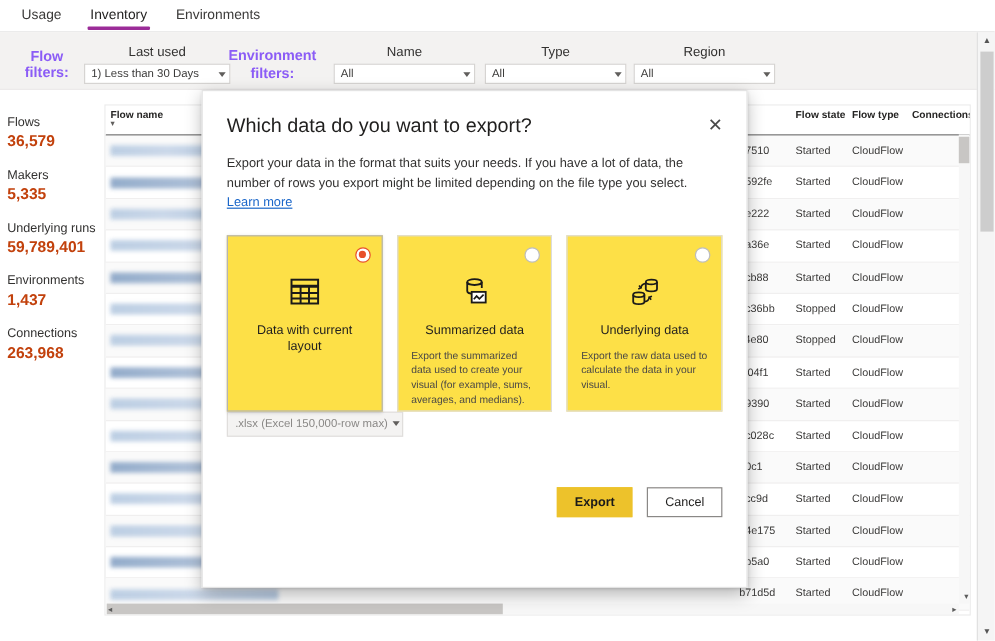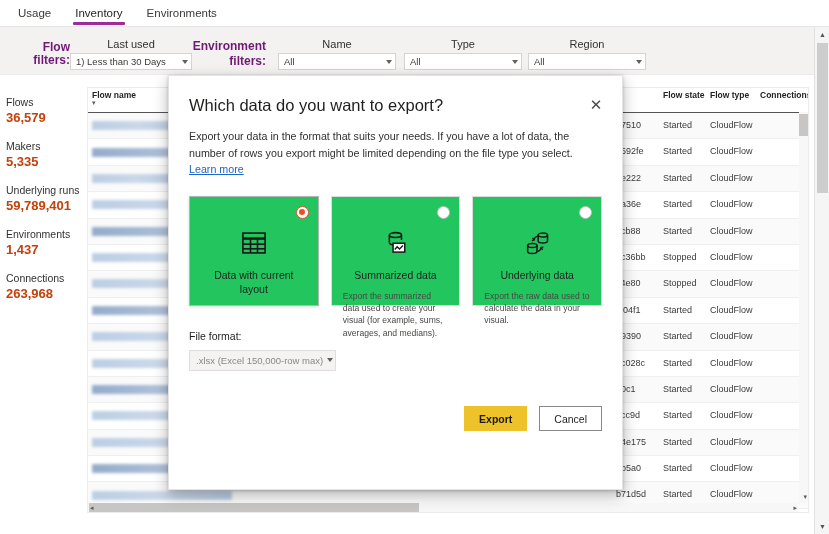--- a/index.html
+++ b/index.html
@@ -28,22 +28,22 @@
     height:2.5px; background:#9b2c98; border-radius:1px;
   }
 
   
   .filterbar {
     position:absolute; left:0; top:27px; width:829px; height:48px;
     background:#f3f2f1; box-sizing:border-box;
     border-bottom:1px solid #eceaea;
   }
   .flabel {
-    position:absolute; font-size:12px; font-weight:bold; color:#701a75; line-height:13px;
-    text-align:right;
+    position:absolute; font-size:12px; font-weight:bold; color:#8b5cf6; line-height:13px;
+    text-align:center;
   }
   .fgroup { position:absolute; }
   .fcaption { font-size:11px; color:#323130; line-height:12px; margin-bottom:3px;text-align:center; }
   .fselect {
     width:118px; height:17px; background:#fff; border:1px solid #d6d4d2;
     display:flex; align-items:center; justify-content:space-between;
     padding:0 4px 0 5px; box-sizing:border-box;
     font-size:9.5px; color:#3b3a39;
   }
   .fselect.wide { width:122px; }
@@ -129,22 +129,22 @@
     font-size:15px; color:#4a4a4a; cursor:pointer; line-height:1;
   }
   .modal-desc {
     font-size:10.7px; color:#323130; line-height:16.5px; margin:0 0 18px 0;
     max-width:400px;
   }
   .learnmore { color:#1a66c9; text-decoration:underline; cursor:pointer; }
 
   .cards { display:flex; gap:12px; }
   .card {
-    position:relative; width:131px; height:110px; box-sizing:border-box;
-    border:1px solid #dcdcdc; background:#22c55e; padding:10px 11px 0 11px;
+    position:relative; width:131px; height:147px; box-sizing:border-box;
+    border:1px solid #dcdcdc; background:#fde047; padding:10px 11px 0 11px;
     cursor:pointer;
   }
   .card.selected { border:1px solid #b5b5b5; box-shadow:0 1px 3px rgba(0,0,0,.14); }
   .radio {
     position:absolute; right:9px; top:9px; width:13px; height:13px;
     border-radius:50%; border:1.6px solid #bdbdbd; box-sizing:border-box;
     background:#fff;
   }
   .radio.on { border-color:#e8502a; }
   .radio.on::after {
@@ -461,21 +461,20 @@
               <path d="M15.4 16.0 a3.4 3.4 0 0 1 -3.2 3.1" stroke-width="1.2"></path>
               <polyline points="16.8,17.8 15.5,16.0 17.4,15.3" stroke-width="1.2"></polyline>
             </svg>
           </div>
           <div class="card-title">Underlying data</div>
           <div class="card-desc">Export the raw data used to calculate the data in your visual.</div>
         </div>
 
       </div>
 
-      <div class="fileformat-label">File format:</div>
       <div class="fileformat-select">
         <span>.xlsx (Excel 150,000-row max)</span>
         <span class="chev">▾</span>
       </div>
     </div>
 
     <div class="modal-actions">
       <div class="btn btn-primary">Export</div>
       <div class="btn btn-secondary">Cancel</div>
     </div>

